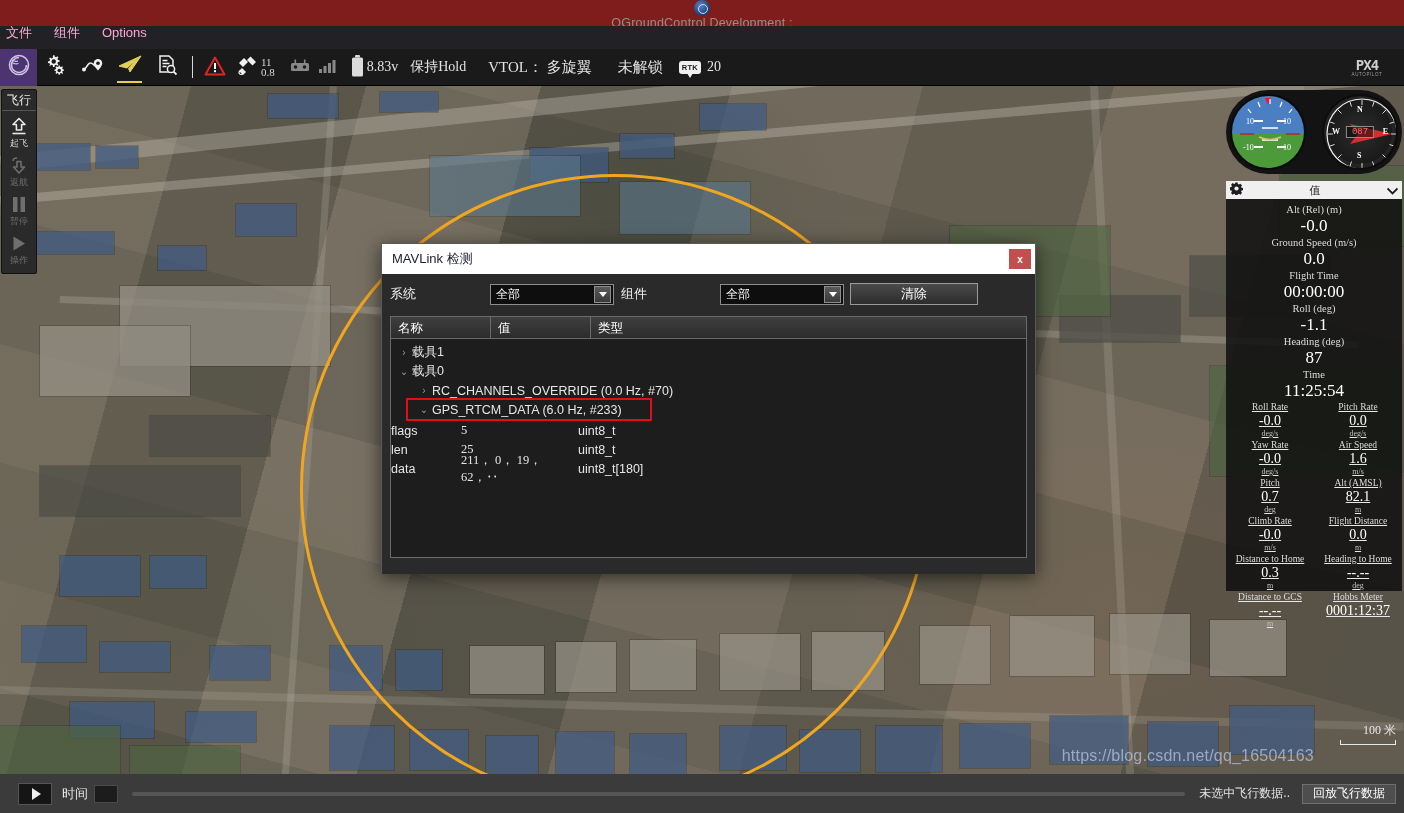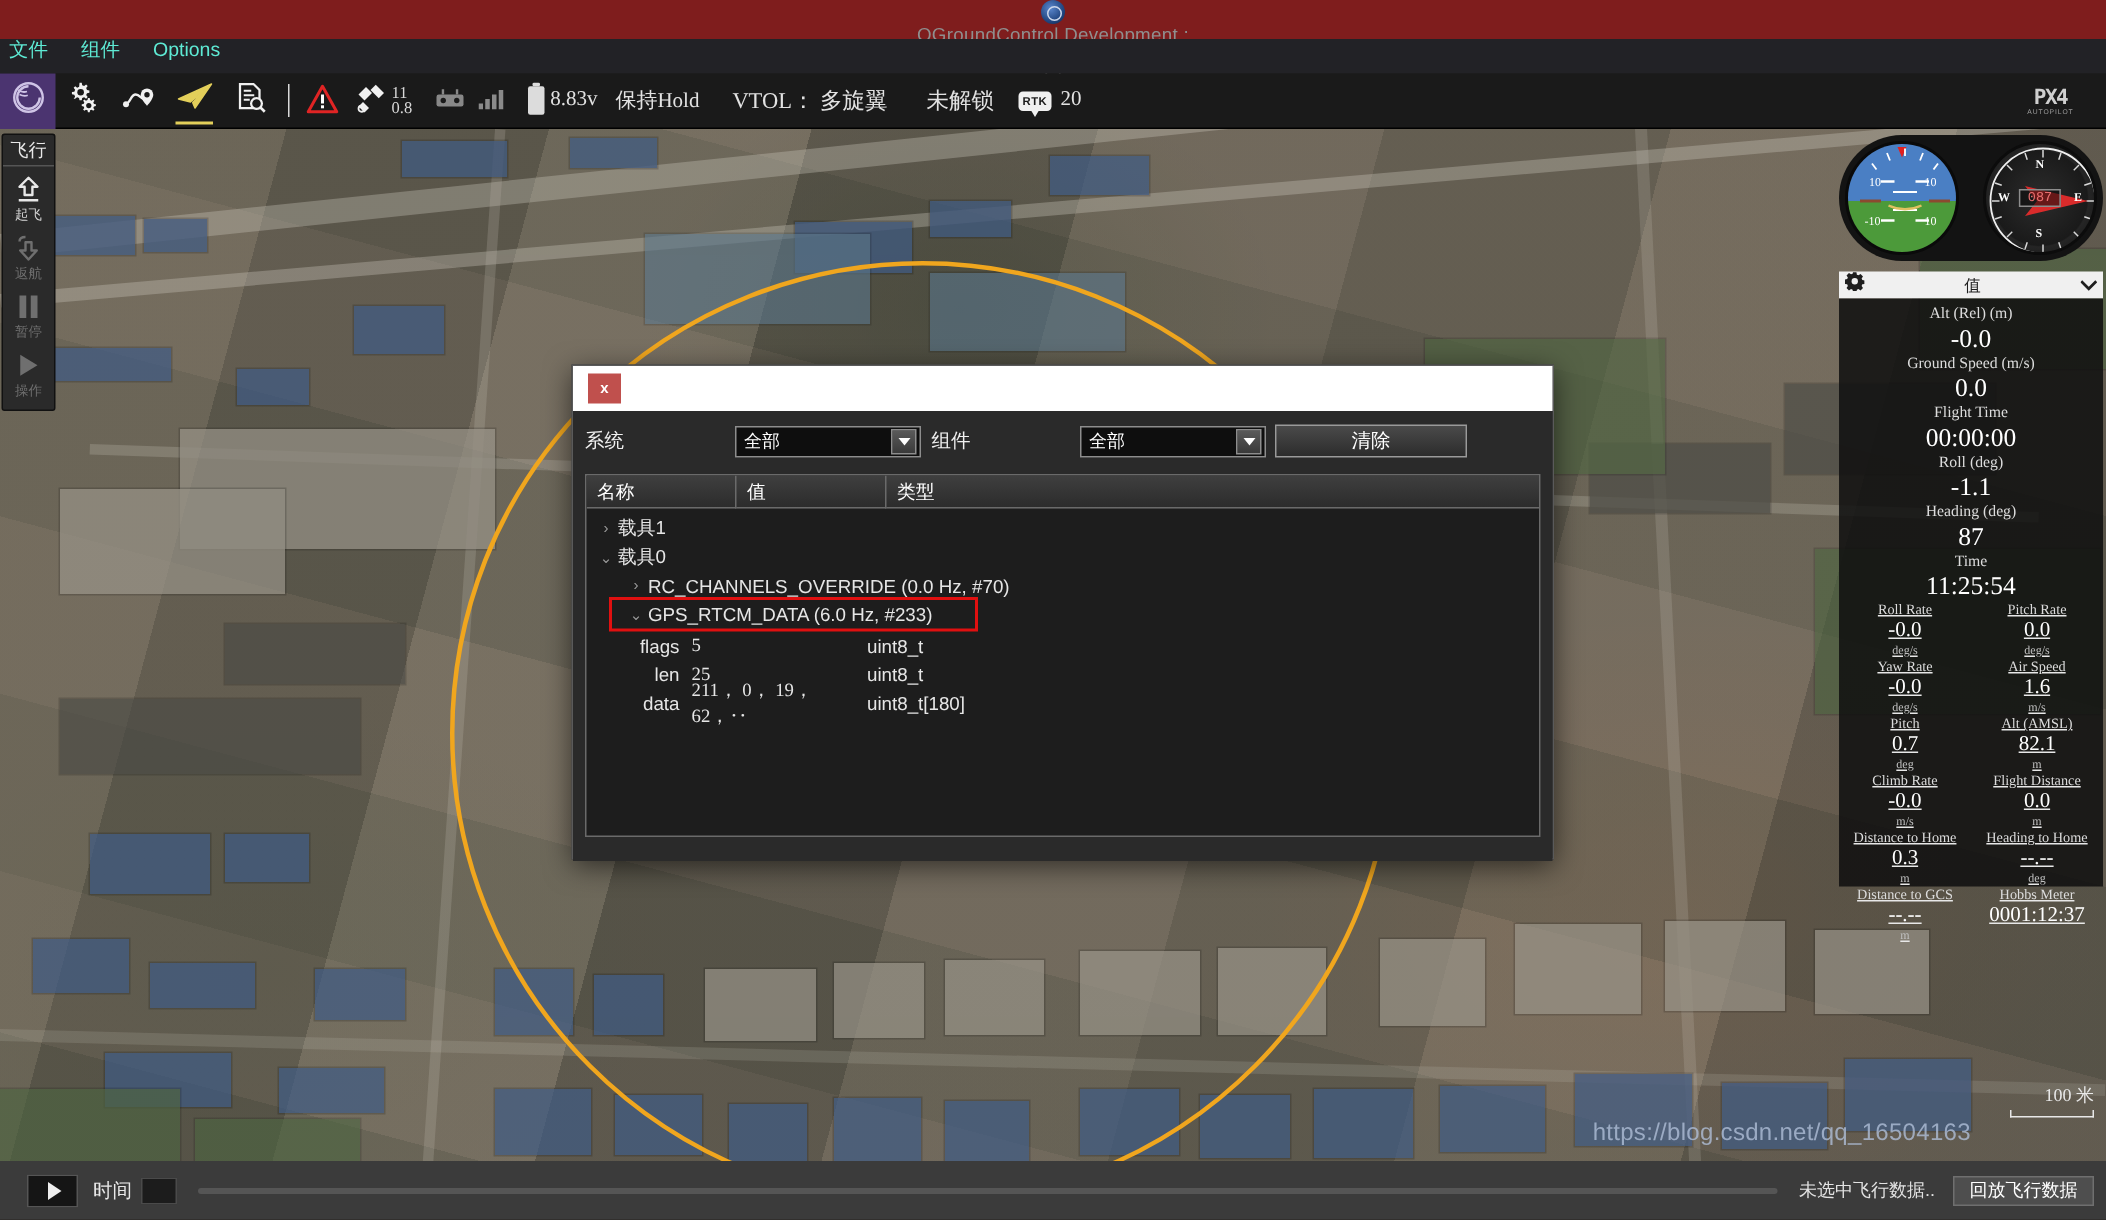--- a/index.html
+++ b/index.html
@@ -36,21 +36,21 @@
     color: #5a5a5a;
   }
   .win-btn svg { display: block; }
 
   
   .menubar {
     position: absolute; left: 0; top: 26px; width: 1404px; height: 23px;
     background: #222226; display: flex; align-items: center;
   }
   .menu-item {
-    color: #5eead4; font-size: 13px; padding: 0 11px; line-height: 23px; height: 33px;
+    color: #f9a8d4; font-size: 13px; padding: 0 11px; line-height: 23px; height: 33px;
     white-space: nowrap;
   }
   .menu-item.first { padding-left: 6px; }
 
   
   .toolbar {
     position: absolute; left: 0; top: 49px; width: 1404px; height: 37px;
     background: #1a1a1a; display: flex; align-items: center;
     border-bottom: 1px solid #000;
   }
@@ -275,21 +275,21 @@
   .tr { display: flex; height: 19px; align-items: center; color: #e6e6e6; font-size: 12.5px; }
   .tr .caret {
     width: 16px; text-align: center; color: #9a9a9a; font-size: 10px; flex: none;
   }
   .tr .name { white-space: nowrap; }
   .tr-highlight {
     position: relative;
     outline: 2px solid #e01010; outline-offset: 0px;
   }
   .leaf { display: flex; height: 19px; align-items: center; color: #e6e6e6; font-size: 12.5px; }
-  .leaf .lname { width: 62px; text-align: right; }
+  .leaf .lname { width: 62px; text-align: left; }
   .leaf .lval { width: 125px; padding-left: 8px; font-family: "Liberation Serif", serif; }
   .leaf .ltype { font-family: "Liberation Sans", sans-serif; }
 
   
   .bottombar {
     position: absolute; left: 0; bottom: 0; width: 1404px; height: 39px;
     background: #3b3b3b; display: flex; align-items: center;
   }
   .play-btn {
     width: 34px; height: 22px; margin-left: 18px; background: #151515;
@@ -789,20 +789,21 @@
       <div class="v-col">
         <div class="v-label2">Hobbs Meter</div>
         <div class="v-value2">0001:12:37</div>
         <div class="v-unit"></div>
       </div>
     </div>
   </div>
 
   <div class="dlg">
     <div class="dlg-title">
+      <span class="dlg-title-text">MAVLink 检测</span>
       <span class="dlg-close">x</span>
     </div>
 
     <div class="dlg-body">
       <div class="dlg-row">
         <span class="dlg-lbl">系统</span>
         <div class="combo">
           <span class="combo-val">全部</span>
           <span class="combo-arrow">
               <i></i>

